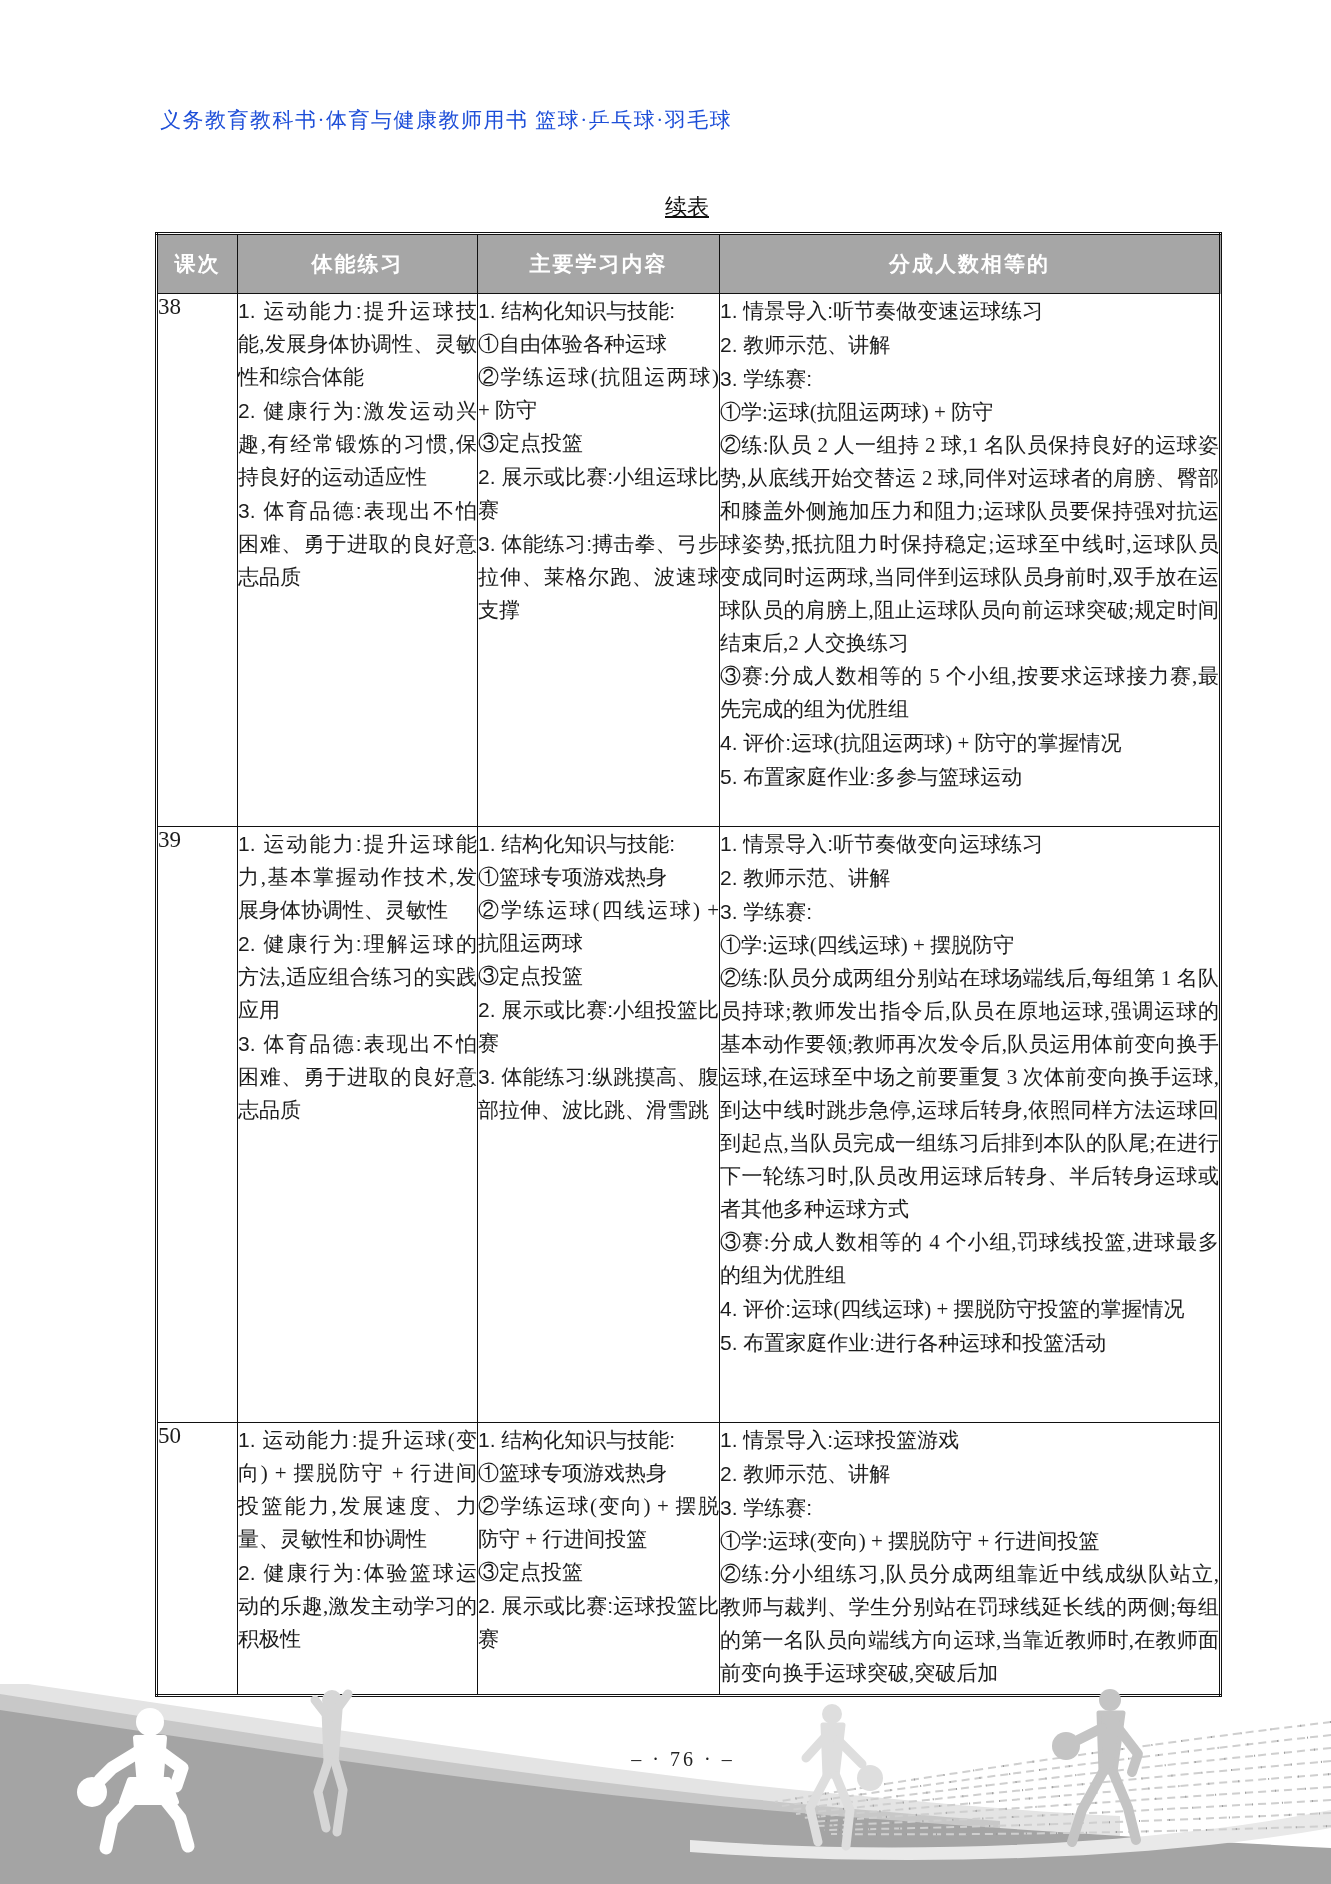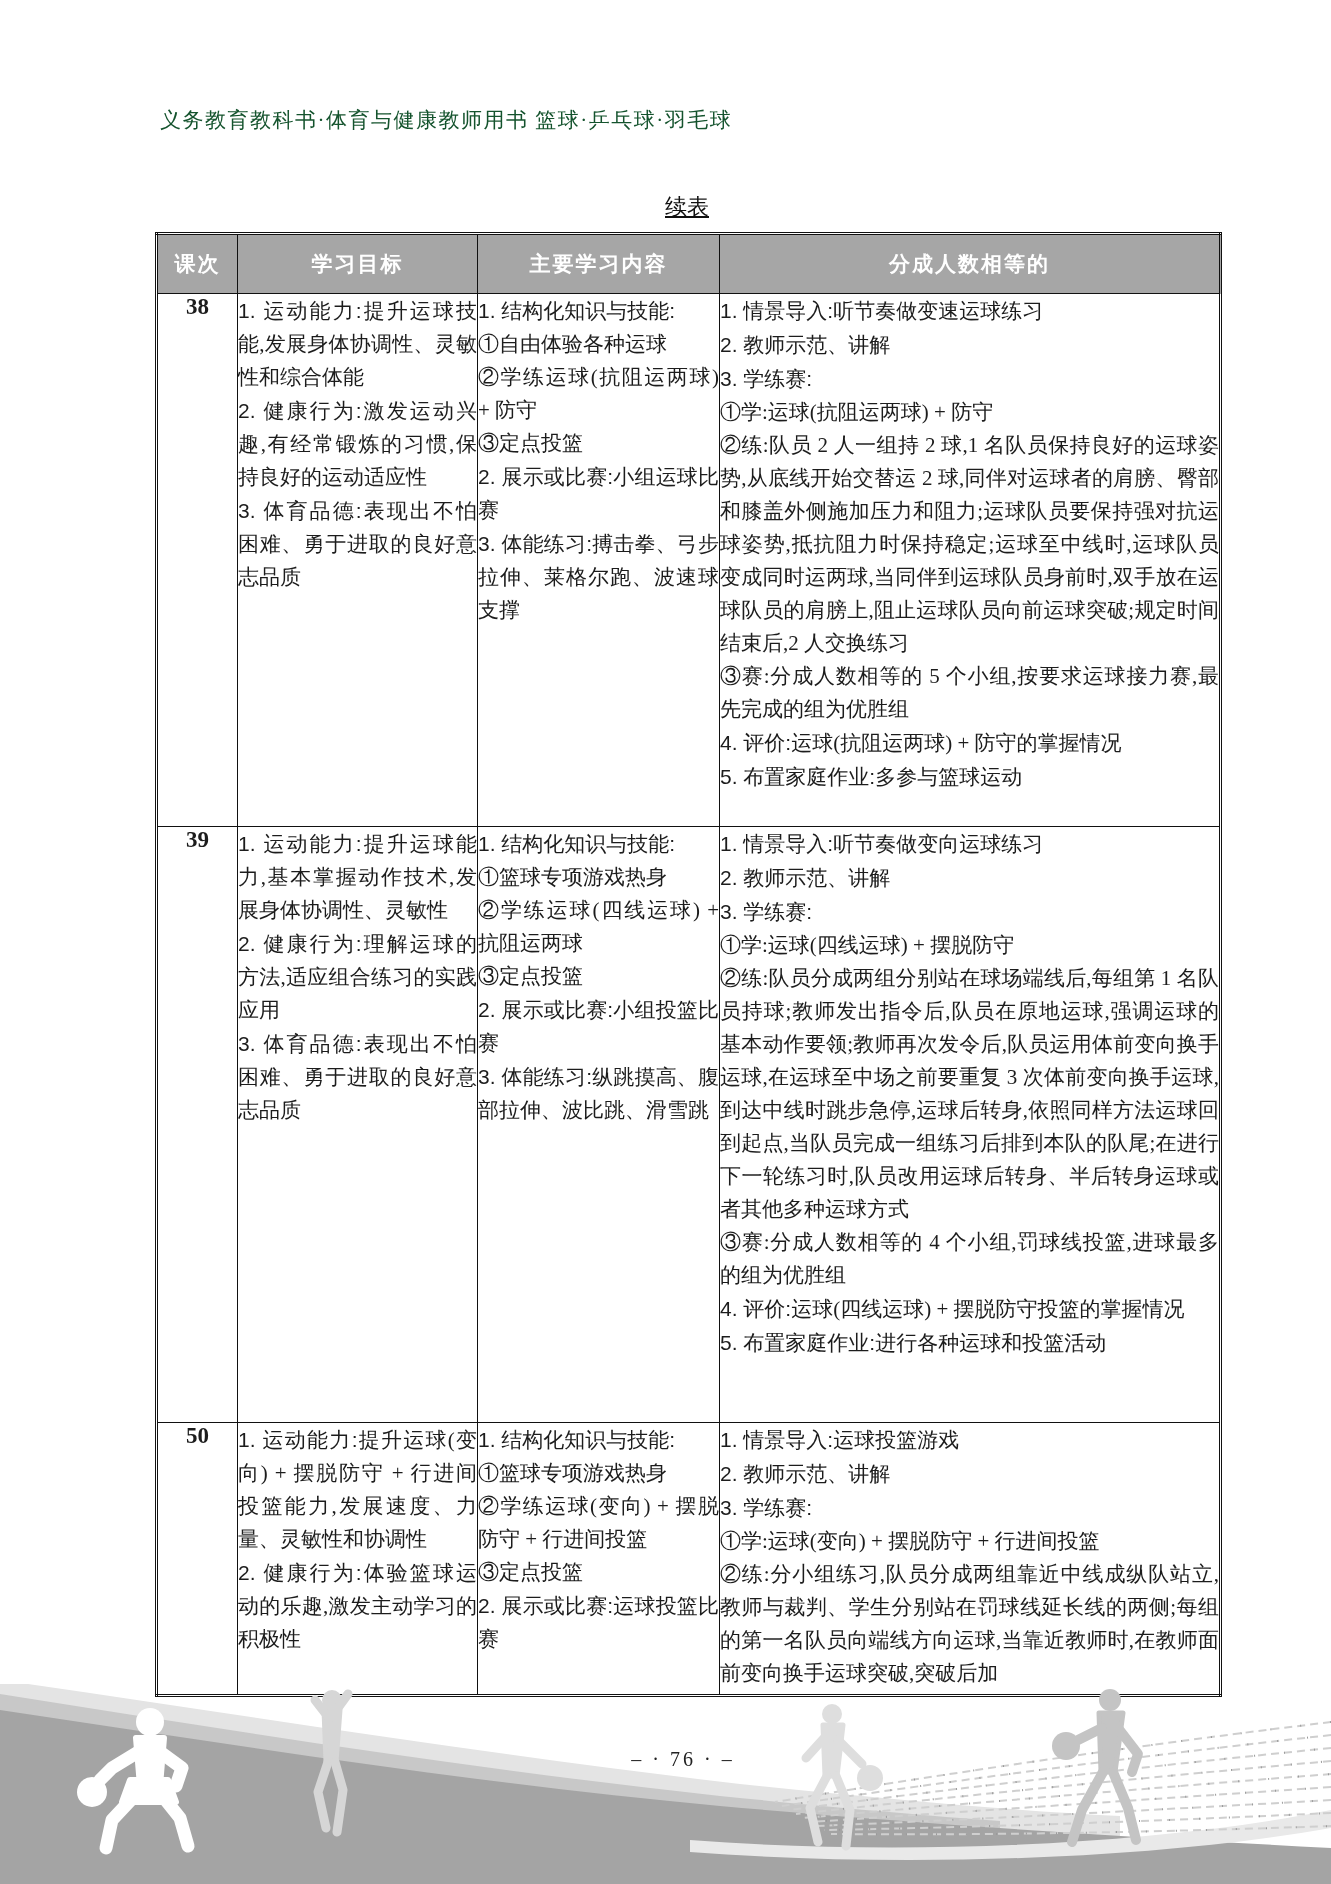--- a/index.html
+++ b/index.html
@@ -8,43 +8,43 @@
     --sil-light:#d6d6d6; --sil-lighter:#dedede; --sil-gray:#c4c4c4;
   }
   html,body{margin:0;padding:0;}
   body{
     width:1331px;height:1884px;position:relative;background:#ffffff;
     font-family:"Liberation Serif","DejaVu Serif",serif;color:var(--ink);
     overflow:hidden;
   }
   .book-header{
     position:absolute;left:160px;top:106px;font-size:21px;letter-spacing:1.5px;
-    color:#14532d;white-space:nowrap;
+    color:#1d4ed8;white-space:nowrap;
   }
   .table-caption{
     position:absolute;left:155px;width:1064px;top:192px;text-align:center;
     font-size:22px;color:#111;text-decoration:underline;
   }
   table.schedule{
     position:absolute;left:155px;top:232px;width:1064px;
     border-collapse:collapse;table-layout:fixed;
     border:3px double var(--line);
   }
   table.schedule th,table.schedule td{
     border:1px solid var(--line);vertical-align:top;padding:0;
   }
   table.schedule thead th{
     background:var(--header-bg);color:var(--header-fg);
     font-family:Liberation Mono, monospace;
     font-weight:700;font-size:21px;text-align:center;vertical-align:middle;
     height:58px;letter-spacing:2px;
   }
   td.lesson{
-    vertical-align:middle;text-align:center;
-    font-weight:700;font-size:23px;font-family:"Liberation Serif","DejaVu Serif",serif;
+    vertical-align:middle;
+    font-weight:400;font-size:23px;font-family:"Liberation Serif","DejaVu Serif",serif;
   }
   td.cell{padding:7px 13px 0 14px;}
   td.cell .inner{overflow:hidden;}
   .para{
     margin:0;font-size:21px;line-height:33px;
     text-align:justify;text-align-last:left;word-break:break-all;
   }
   .para .lbl{
     font-family:"Liberation Sans","DejaVu Sans",sans-serif;
     font-weight:400;
@@ -66,21 +66,21 @@
 <table class="schedule">
   <colgroup>
     <col style="width:81px">
       <col style="width:240px">
       <col style="width:242px">
       <col style="width:501px">
   </colgroup>
   <thead>
     <tr>
       <th>课次</th>
-      <th>学习目标</th>
+      <th>体能练习</th>
       <th>主要学习内容</th>
       <th>分成人数相等的</th>
     </tr>
   </thead>
   <tbody id="tbody">
       <tr class="r0">
         <td class="lesson">38</td>
         <td class="cell">
           <div class="inner">
             <p class="para"><span class="lbl">1. 运动能力:</span>提升运球技能,发展身体协调性、灵敏性和综合体能</p>

